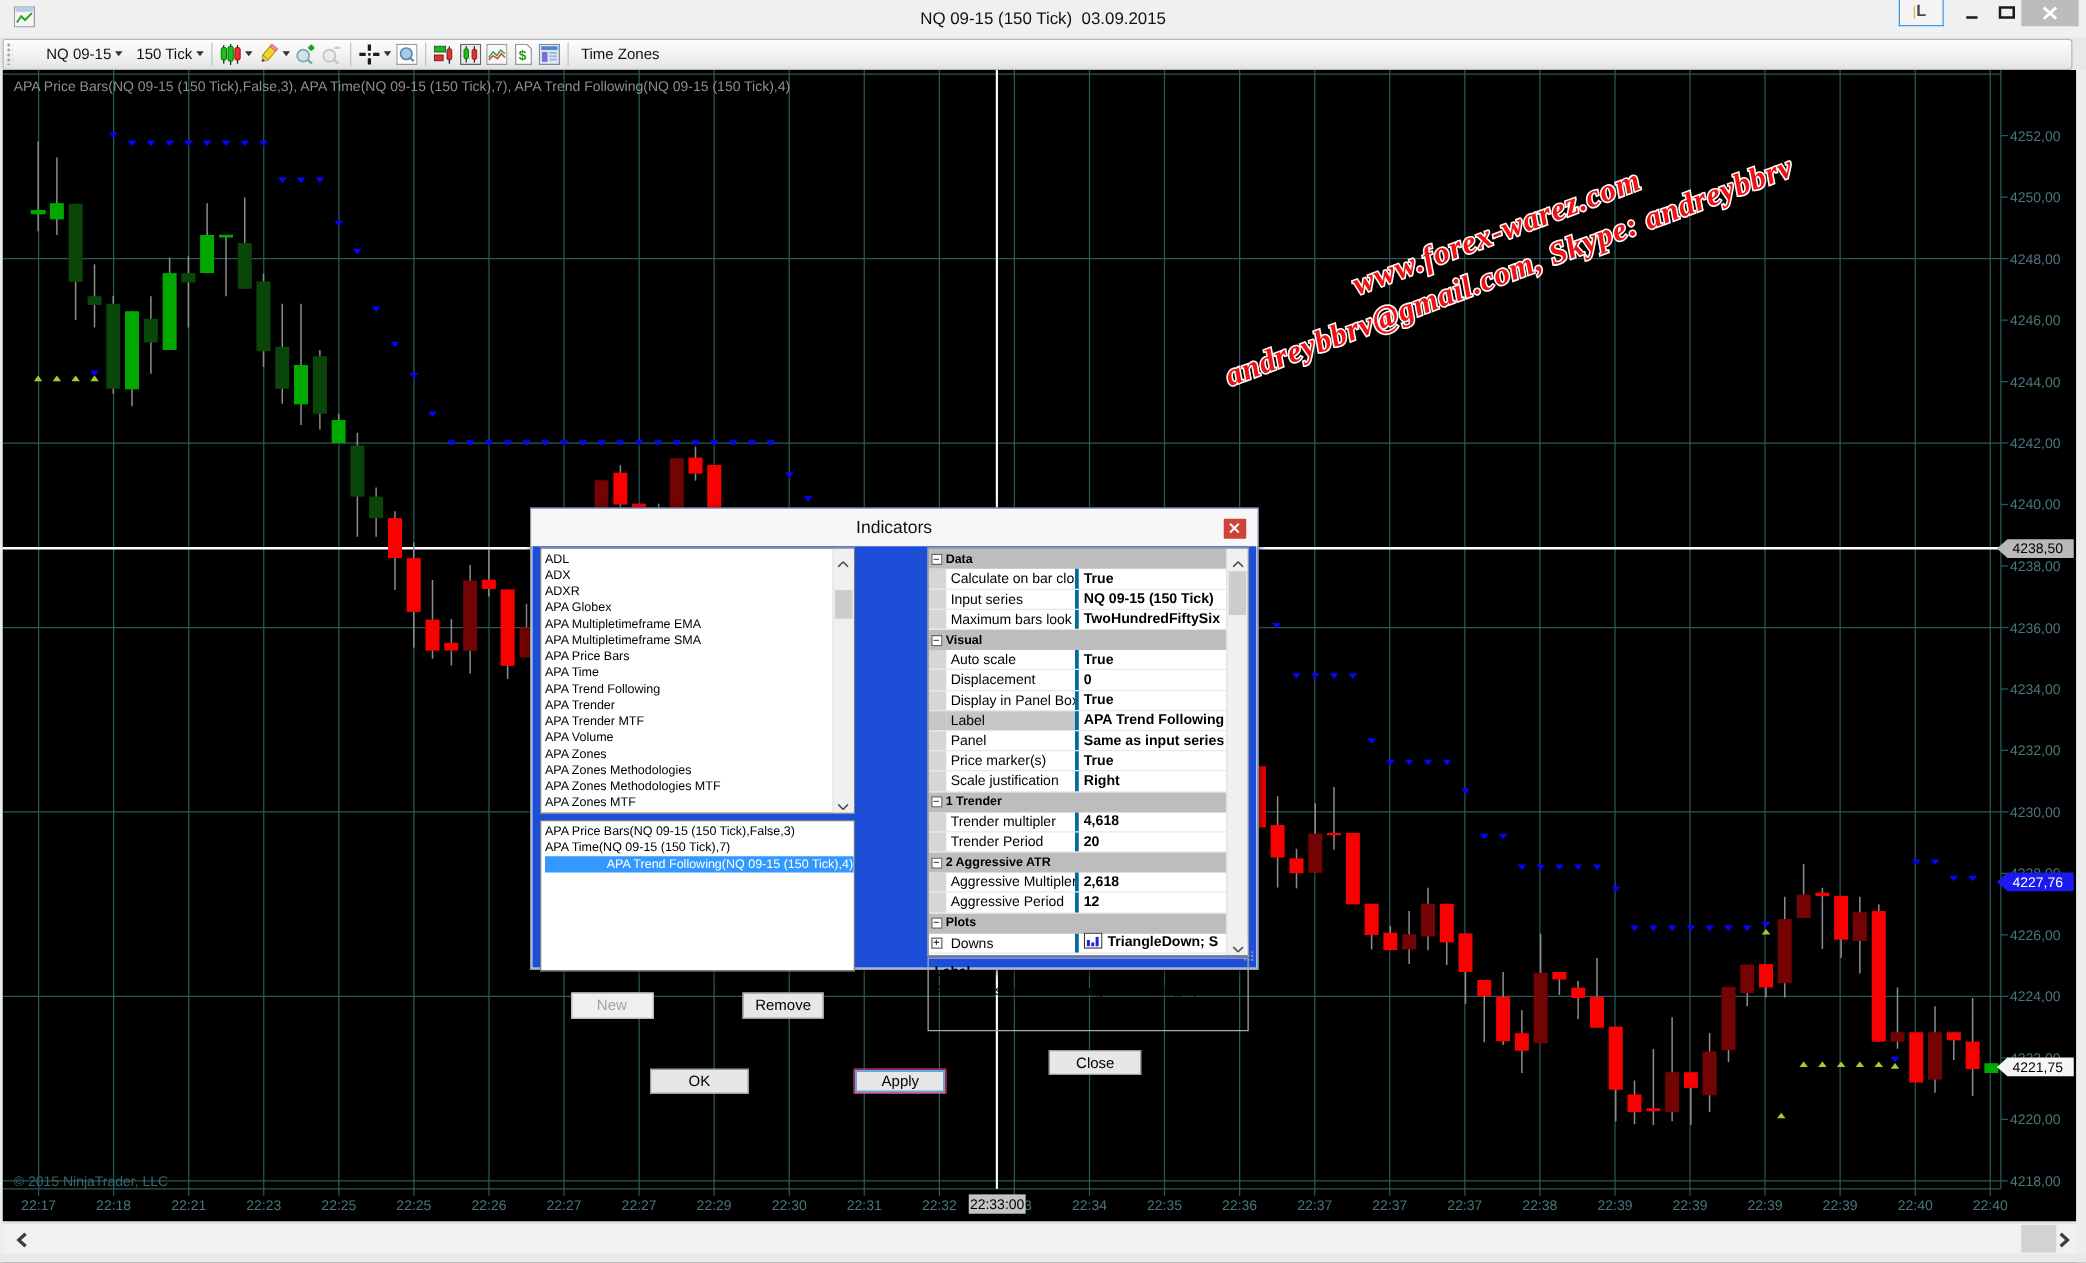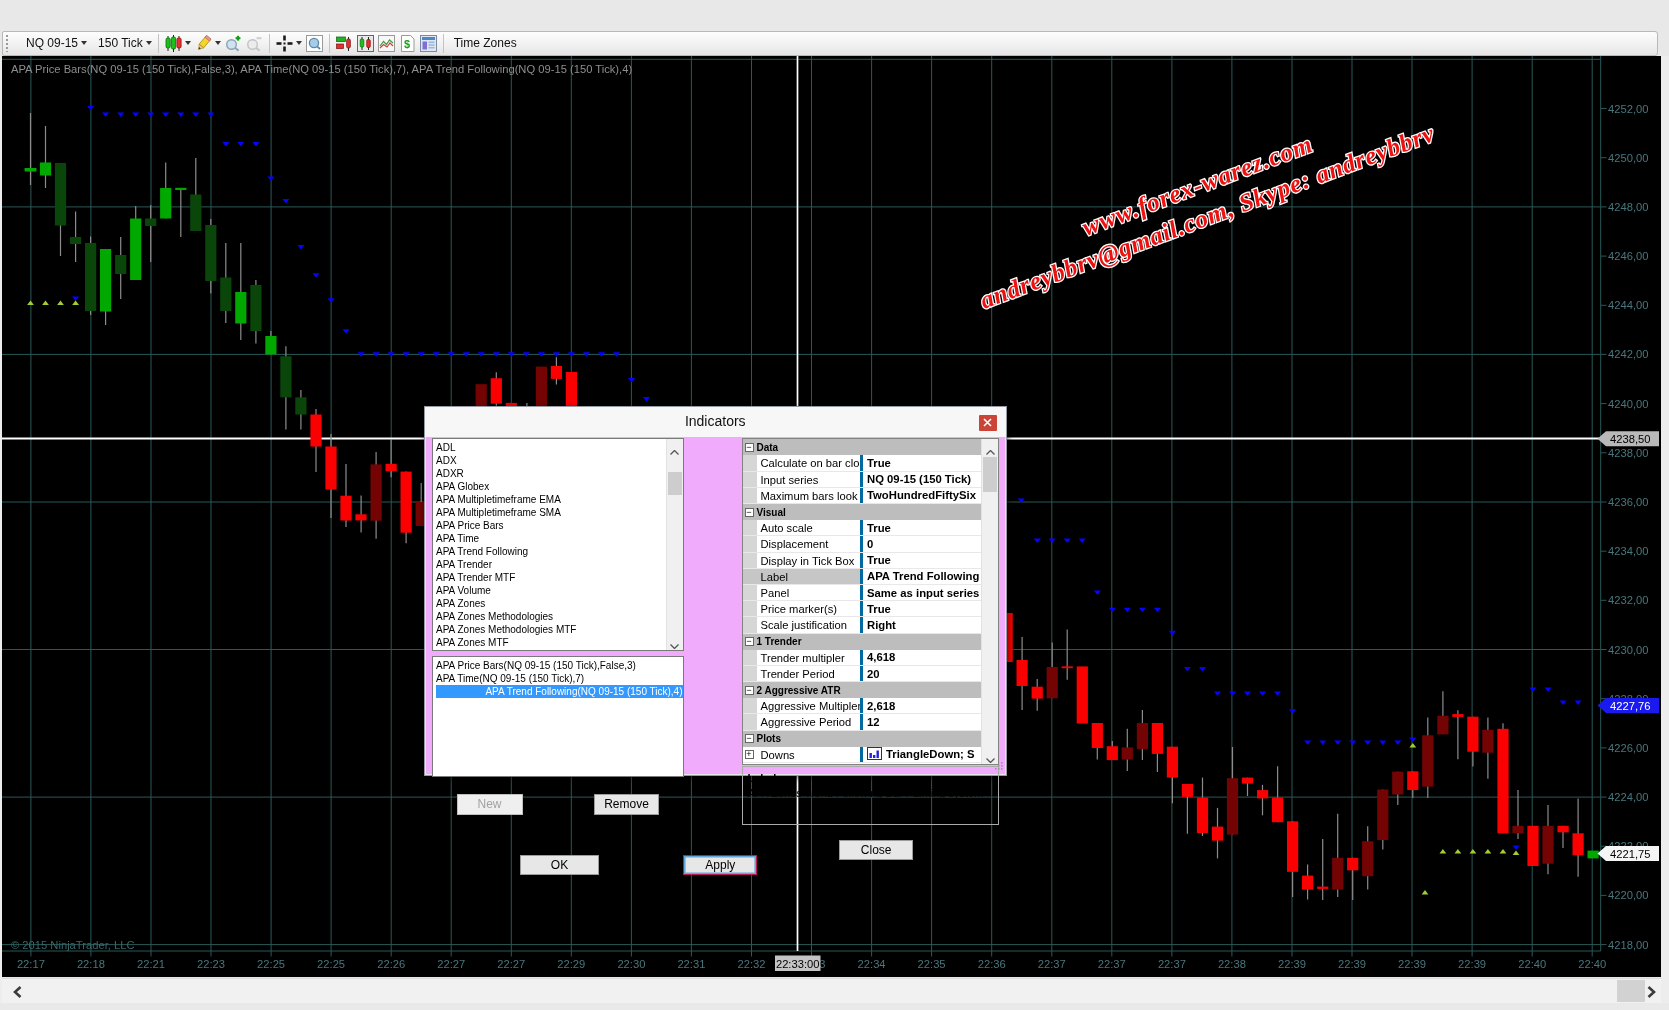--- a/index.html
+++ b/index.html
@@ -16,35 +16,35 @@
 #minbtn div { position:absolute; left:8px; top:12.5px; width:9px; height:2.6px; background:#1a1a1a; }
 #maxbtn { position:absolute; left:1594px; top:0; width:26px; height:21px; }
 #maxbtn div { position:absolute; left:5px; top:5px; width:12.5px; height:10.2px; border:2.3px solid #1a1a1a; }
 #clsbtn { position:absolute; left:1616.5px; top:0; width:46px; height:20.5px; background:#bcbcbc; }
 #clsbtn svg { position:absolute; left:17px; top:4.5px; }
 #toolbar { position:absolute; left:2px; top:30.5px; width:1656px; height:25.5px;
   background:linear-gradient(#fdfdfd,#f0f0f0 60%,#e4e4e4); border:1px solid #b8b8b8; border-radius:2px 3px 3px 2px;
   display:flex; align-items:center; }
 .grip { width:5px; height:18px; margin:0 8px 0 2px;
   background-image:radial-gradient(circle, #9a9a9a 1px, transparent 1.2px); background-size:4px 4px; }
-.tbtxt { font-size:12px; color:#111; margin-left:8px; }
+.tbtxt { font-size:12px; color:#111; margin-left:19px; }
 .dd { width:0; height:0; border-left:3.6px solid transparent; border-right:3.6px solid transparent;
   border-top:4.2px solid #333; margin-left:3px; }
 .tsep { width:1px; height:19px; background:#c3c3c3; margin:0 2px 0 6px; }
 .ic { margin-left:4px; display:inline-flex; }
 .ic svg { display:block }
 #chartsvg { position:absolute; left:0; top:0; }
 #rborder { position:absolute; left:1661px; top:56px; width:8px; bottom:0; background:#ededed; }
 #lborder { position:absolute; left:0; top:56px; width:2px; bottom:0; background:#ededed; }
 #hscroll { position:absolute; left:2px; top:977.5px; width:1659px; height:25.5px; background:#f1f1f1; border-top:1px solid #dcdcdc;}
 #hscroll .thumb { position:absolute; left:1615px; top:1.5px; width:28px; height:22px; background:#d2d2d2; }
 #bottomstrip { position:absolute; left:0; top:1003px; width:1669px; height:7px; background:#e9e9e9; }
 
 #dlg { position:absolute; left:423.5px; top:405.8px; width:583.5px; height:370px;
-  background:#f0abfc; border:1px solid #959aa2; box-shadow:0 0 0 1px #e3e6ea inset, 1px 2px 6px rgba(0,0,0,0.55); font-size:11.5px; }
+  background:#1d4ed8; border:1px solid #959aa2; box-shadow:0 0 0 1px #e3e6ea inset, 1px 2px 6px rgba(0,0,0,0.55); font-size:11.5px; }
 #dlgtitle { position:absolute; left:0; top:0; right:0; height:30px; background:#f7f7f7;
   text-align:center; font-size:14px; color:#111; line-height:29px; }
 #dlgclose { position:absolute; left:554px; top:8px; width:18px; height:16px; background:#cb4437; border-radius:1px; }
 #dlgclose svg { position:absolute; left:4.5px; top:3.5px; }
 #lb1 { position:absolute; left:7.5px; top:31.5px; width:251.5px; height:212.5px; background:#fff;
   border:1px solid #7a7a7a; overflow:hidden; padding:2px 0 0 3px; }
 .li { font-size:10px; line-height:13px; white-space:nowrap; color:#000; }
 .lisel { background:#3399ff; color:#fff;text-align:right; }
 #lb2 { position:absolute; left:7.5px; top:249px; width:251.5px; height:121px; background:#fff;
   border:1px solid #7a7a7a; overflow:hidden; padding:2px 0 4px 3px; }
@@ -69,20 +69,40 @@
   border-right:3px solid #0369a1; align-self:stretch; line-height:16px; flex:none;}
 .pgname.pgsel { background:#c6c6c6; }
 .pgind.pgsel { background:#c6c6c6; }
 .pgval { padding-left:4px; font-size:11.3px; white-space:nowrap; overflow:hidden; line-height:16px; }
 #desc { position:absolute; left:317px; top:359.5px; width:257.5px; height:59px; border:1px solid #ababab;
   padding:4px 5px; font-size:11px; line-height:15px; color:#000; white-space:nowrap; }
 #grip2 { position:absolute; right:3px; bottom:3px; }
 </style></head>
 <body>
 <div id="page">
+  <div id="titlebar">
+    <div id="appicon"><svg width="17" height="17" viewBox="0 0 17 17">
+          <rect x="0.5" y="0.5" width="16" height="16" fill="#f5f5f5" stroke="#8aa0b8"></rect>
+          <rect x="1.5" y="1.5" width="14" height="3" fill="#b8cce4"></rect>
+          <path d="M2.5 13 L6 8 L9 11 L14.5 5.5" fill="none" stroke="#2e9e2e" stroke-width="1.6"></path>
+        </svg></div>
+    <div id="title">NQ 09-15 (150 Tick)&nbsp; 03.09.2015</div>
+    <div id="lbtn"><span>L</span></div>
+    <div id="minbtn">
+        <div></div>
+      </div>
+    <div id="maxbtn">
+        <div></div>
+      </div>
+    <div id="clsbtn">
+        <svg width="12" height="11" viewBox="0 0 12 11">
+          <path d="M1 1 L11 10 M11 1 L1 10" stroke="#fff" stroke-width="2.4"></path>
+        </svg>
+      </div>
+  </div>
 
 <div id="toolbar">
  <span class="grip"></span>
  <span class="tbtxt">NQ 09-15</span>
       <span class="dd"></span>
  <span class="tbtxt" style="margin-left:11px">150 Tick</span>
       <span class="dd"></span>
  <span class="tsep"></span>
  <span class="ic">
         <svg width="17" height="17" viewBox="0 0 17 17">
@@ -605,21 +625,21 @@
           <span class="pgname">Auto scale</span>
           <span class="pgval"><b>True</b></span>
         </div>
         <div class="pgrow">
           <span class="pgind"></span>
           <span class="pgname">Displacement</span>
           <span class="pgval"><b>0</b></span>
         </div>
         <div class="pgrow">
           <span class="pgind"></span>
-          <span class="pgname">Display in Tick Box</span>
+          <span class="pgname">Display in Panel Box</span>
           <span class="pgval"><b>True</b></span>
         </div>
         <div class="pgrow">
           <span class="pgind pgsel"></span>
           <span class="pgname pgsel">Label</span>
           <span class="pgval"><b>APA Trend Following</b></span>
         </div>
         <div class="pgrow">
           <span class="pgind"></span>
           <span class="pgname">Panel</span>

